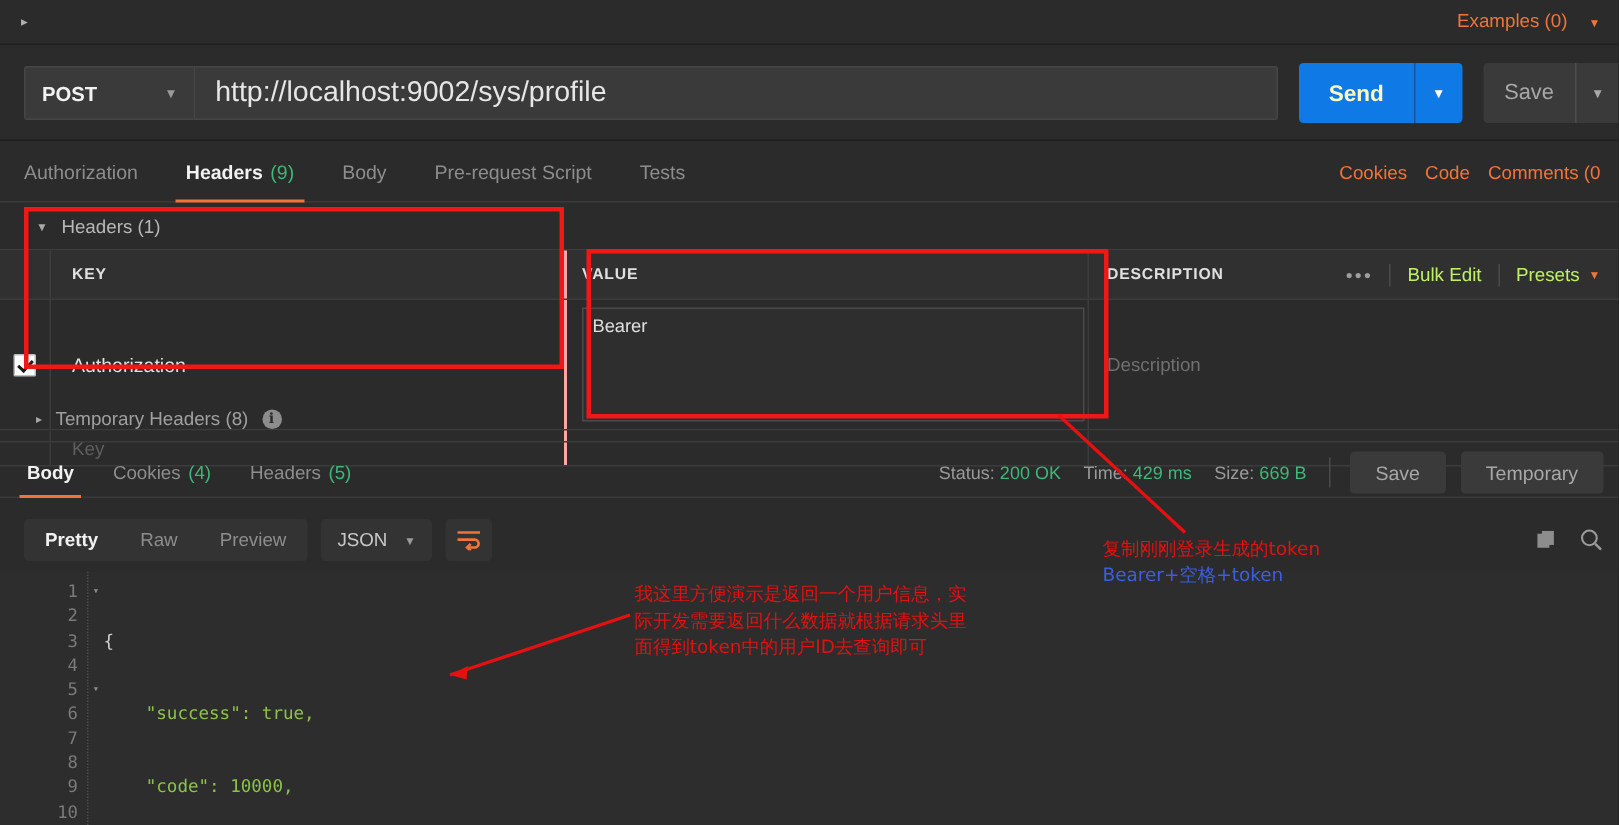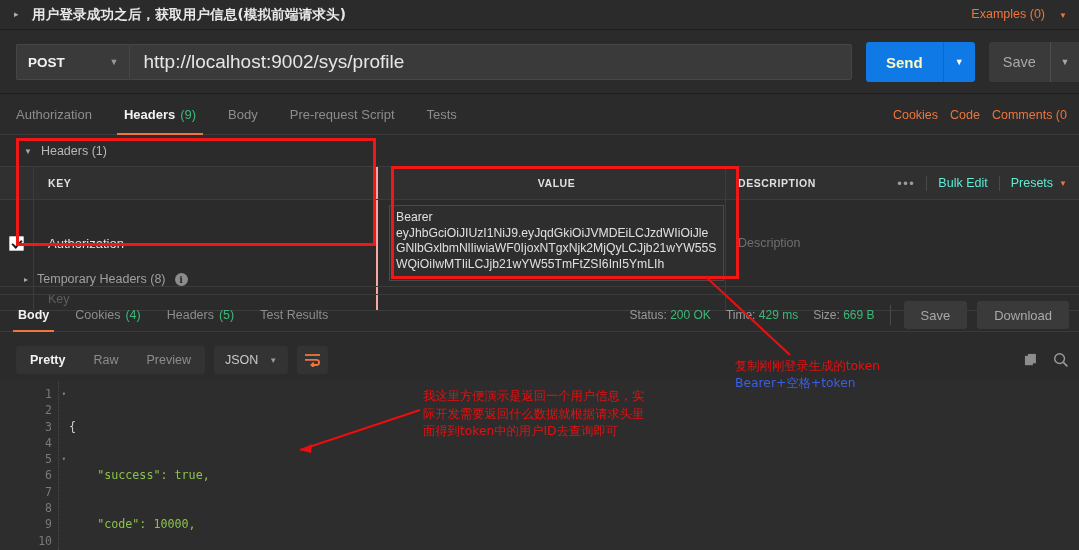--- a/index.html
+++ b/index.html
@@ -104,32 +104,32 @@
   .hdr-collapse .tri { color: #a8a8a8; font-size: 8px; margin-right: 9px; }
   .hdr-collapse .lbl { color: #b8b8b8; font-size: 12.5px; }
 
   .tbl { width: 1079px; border-top: 1px solid #3c3c3c; }
   .trow { display: flex; border-bottom: 1px solid #3c3c3c; }
   .cell-chk {
     width: 34px; flex: 0 0 34px; border-right: 1px solid #3c3c3c;
     display: flex; align-items: center; justify-content: center;
   }
   .cell-key { width: 344px; flex: 0 0 344px; border-right: 2px solid #fca5a5; padding-left: 14px; display: flex; align-items: center; }
-  .cell-val { width: 348px; flex: 0 0 348px; border-right: 1px solid #3c3c3c; padding-left: 10px; display: flex; justify-content: center; }
+  .cell-val { width: 348px; flex: 0 0 348px; border-right: 1px solid #3c3c3c; padding-left: 10px; display: flex; }
   .cell-desc { flex: 1 1 auto; padding-left: 12px; display: flex; align-items: center; }
 
   .hdr-row { height: 33px; background: #303030; }
   .hdr-row .cell-key, .hdr-row .cell-val, .hdr-row .cell-desc { align-items: center; }
   .colhead { color: #e0e0e0; font-size: 10.5px; font-weight: bold; letter-spacing: .55px; }
   .hdr-actions {
     margin-left: auto; display: flex; align-items: center; padding-right: 12px;
   }
   .hdr-actions .sep { width: 1px; height: 15px; background: #4a4a4a; margin: 0 11px; }
   .dots { color: #9c9c9c; font-size: 13px; letter-spacing: 1.5px; }
-  .act-link { color: #5eead4; font-size: 12.5px; }
+  .act-link { color: #bef264; font-size: 12.5px; }
   .act-caret { color: #f0743b; font-size: 8px; margin-left: 6px; }
 
   .data-row { min-height: 86px; background: #2b2b2b; }
   .chk {
     width: 15px; height: 15px; background: #fff; border: 1px solid #bdbdbd;
     position: relative; border-radius: 1px;
   }
   .chk::after {
     content: ""; position: absolute; left: 4px; top: 1px;
     width: 4px; height: 8px; border: solid #1c1c1c;
@@ -262,21 +262,20 @@
   }
   svg.ann-svg { position: absolute; left: 0; top: 0; width: 1079px; height: 550px; pointer-events: none; }
 </style>
 </head>
 <body>
 
 <div id="app">
 
   <div class="titlebar">
     <span class="title-caret">▸</span>
-    <span class="title-text">用户登录成功之后，获取用户信息(模拟前端请求头)</span>
     <span class="examples-link">Examples (0)</span>
     <span class="examples-caret">▼</span>
   </div>
 
   <div class="urlbar">
     <div class="method-box">
       <span class="method-label">POST</span>
       <span class="method-caret">▼</span>
     </div>
     <div class="url-input">
@@ -344,21 +343,20 @@
       <div class="trow data-row">
         <div class="cell-chk">
           <span class="chk"></span>
         </div>
         <div class="cell-key">
           <span class="key-text">Authorization</span>
         </div>
         <div class="cell-val">
           <div class="val-box">
               <span class="val-bearer">Bearer</span>
-              <span class="val-token">eyJhbGciOiJIUzI1NiJ9.eyJqdGkiOiJVMDEiLCJzdWIiOiJleGNlbGxlbmNlIiwiaWF0IjoxNTgxNjk2MjQyLCJjb21wYW55SWQiOiIwMTIiLCJjb21wYW55TmFtZSI6InI5YmLIh</span>
             </div>
         </div>
         <div class="cell-desc">
           <span class="desc-ph">Description</span>
         </div>
       </div>
 
       <div class="trow empty-row">
         <div class="cell-chk"></div>
         <div class="cell-key">
@@ -380,32 +378,29 @@
     <div class="rsp-tab active">
       <span>Body</span>
     </div>
     <div class="rsp-tab">
       <span>Cookies</span>
       <span class="cnt">(4)</span>
     </div>
     <div class="rsp-tab">
       <span>Headers</span>
       <span class="cnt">(5)</span>
-    </div>
-    <div class="rsp-tab">
-      <span>Test Results</span>
     </div>
 
     <div class="resp-meta">
       <span class="meta-item"><span>Status:</span> <b>200 OK</b></span>
       <span class="meta-item"><span>Time:</span> <b>429 ms</b></span>
       <span class="meta-item"><span>Size:</span> <b>669 B</b></span>
       <span class="meta-sep"></span>
       <span class="meta-btn">Save</span>
-      <span class="meta-btn">Download</span>
+      <span class="meta-btn">Temporary</span>
     </div>
   </div>
 
   <div class="resp-toolbar">
     <div class="seg">
       <span class="seg-item active">Pretty</span>
       <span class="seg-item">Raw</span>
       <span class="seg-item">Preview</span>
     </div>
     <div class="fmt-box">

